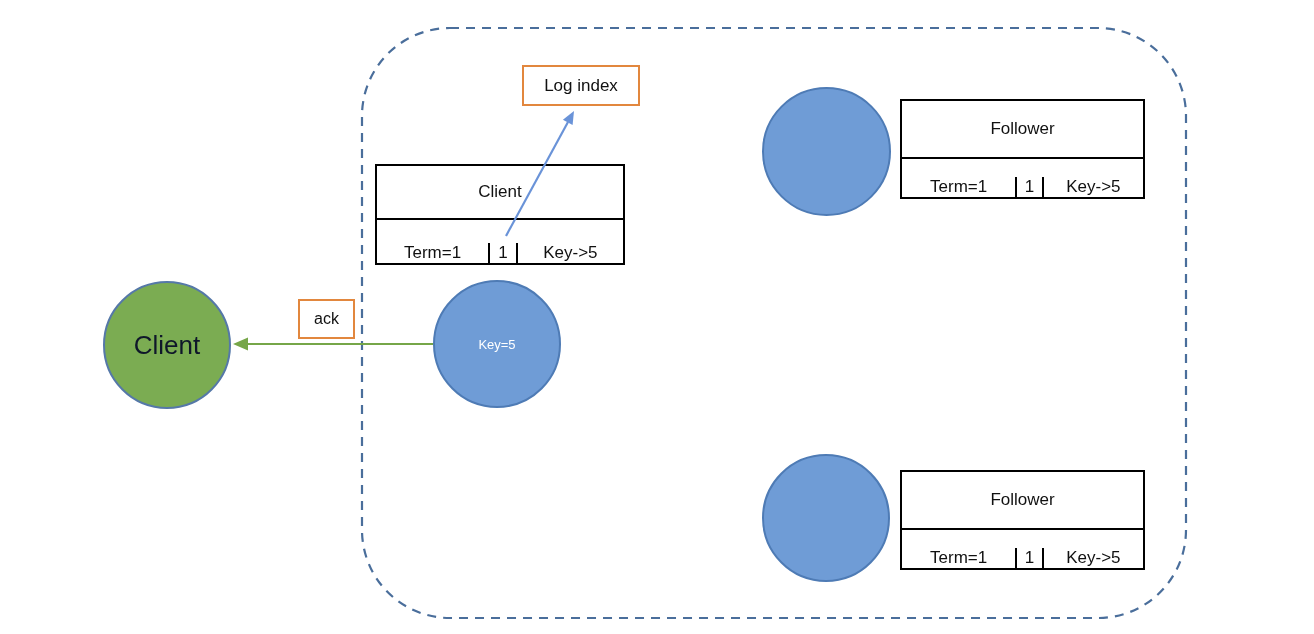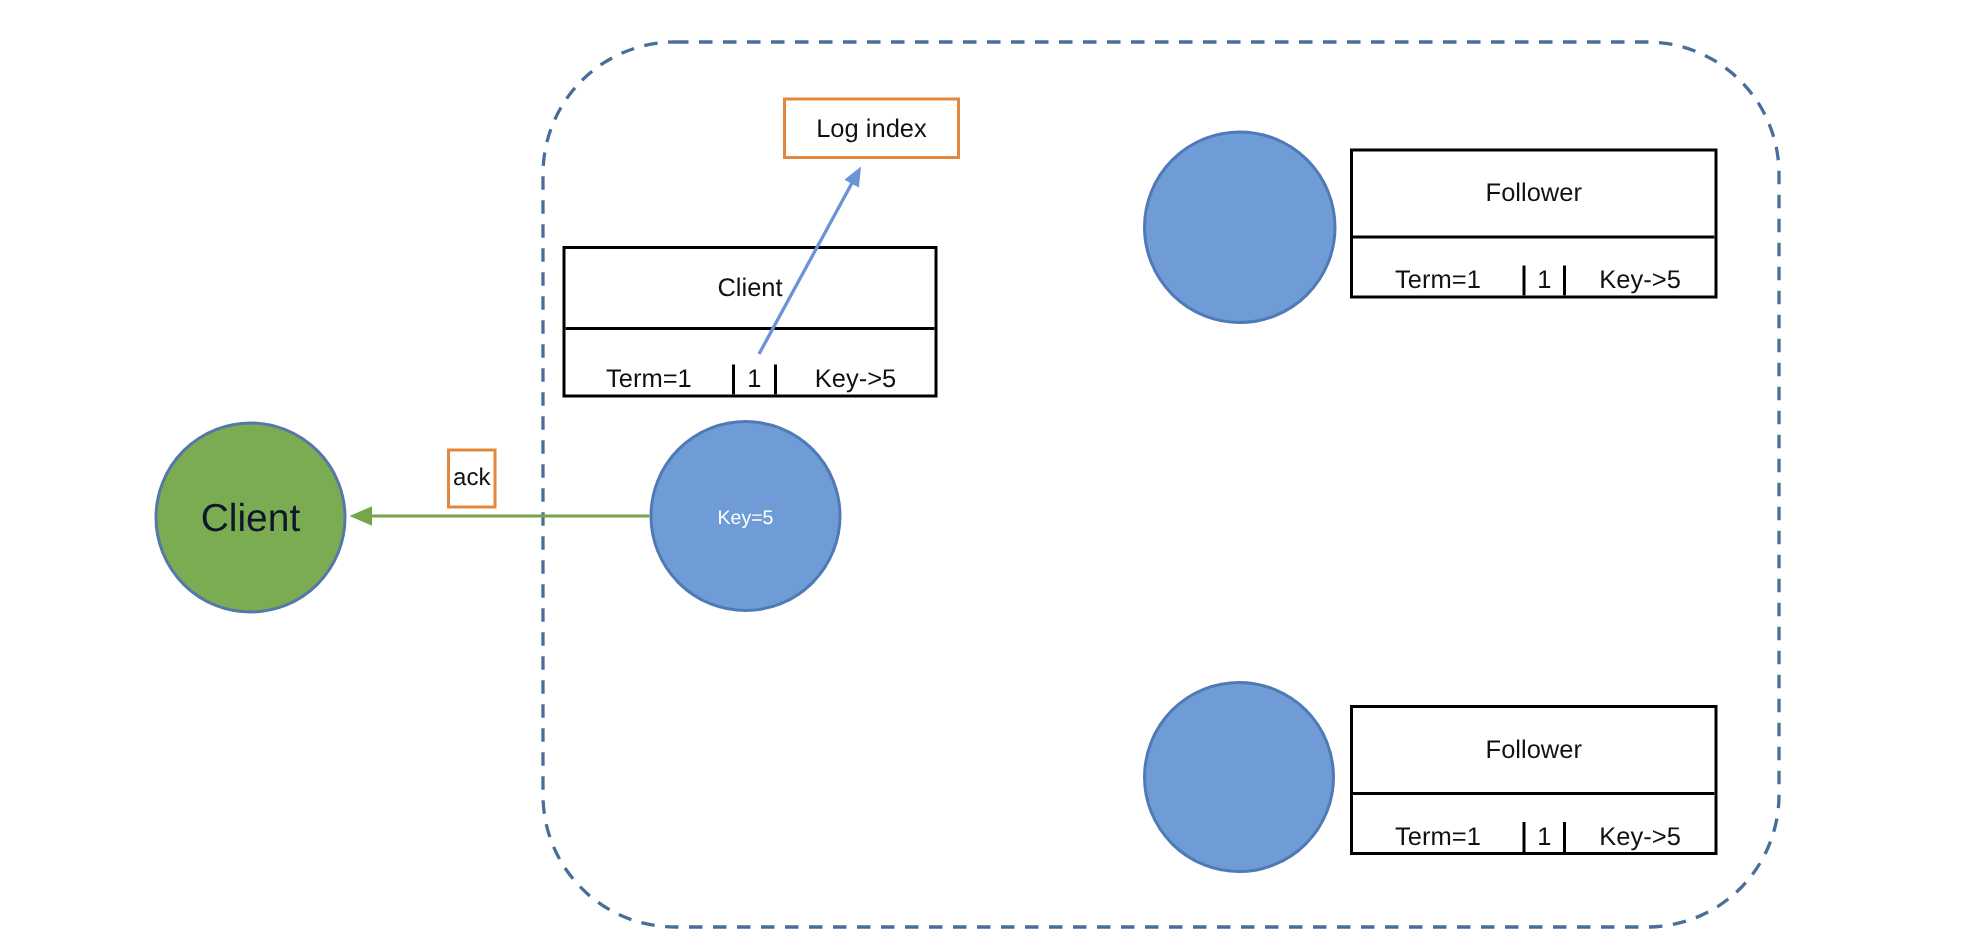--- a/index.html
+++ b/index.html
@@ -99,21 +99,21 @@
     box-sizing: border-box;
     border: 2px solid #e2873e;
     background: #ffffff;
     display: flex;
     align-items: center;
     justify-content: center;
     color: #111111;
     z-index: 3;
   }
   .log-index-callout { left: 522px; top: 65px;  width: 118px; height: 41px; font-size: 17px; }
-  .ack-callout       { left: 298px; top: 299px; width: 33px;  height: 40px; font-size: 16px; }
+  .ack-callout       { left: 298px; top: 299px; width: 57px;  height: 40px; font-size: 16px; }
 </style>
 </head>
 <body>
 
 <div class="canvas">
 
   <svg class="svg-layer" viewBox="0 0 1314 634">
     <rect x="362" y="28" width="824" height="590" rx="88" ry="88" fill="none" stroke="#4a6e9b" stroke-width="2.2" stroke-dasharray="9 7"></rect>
     <line x1="433" y1="344" x2="248" y2="344" stroke="#76a648" stroke-width="2"></line>
     <polygon points="233,344 248,337.5 248,350.5" fill="#76a648"></polygon>

